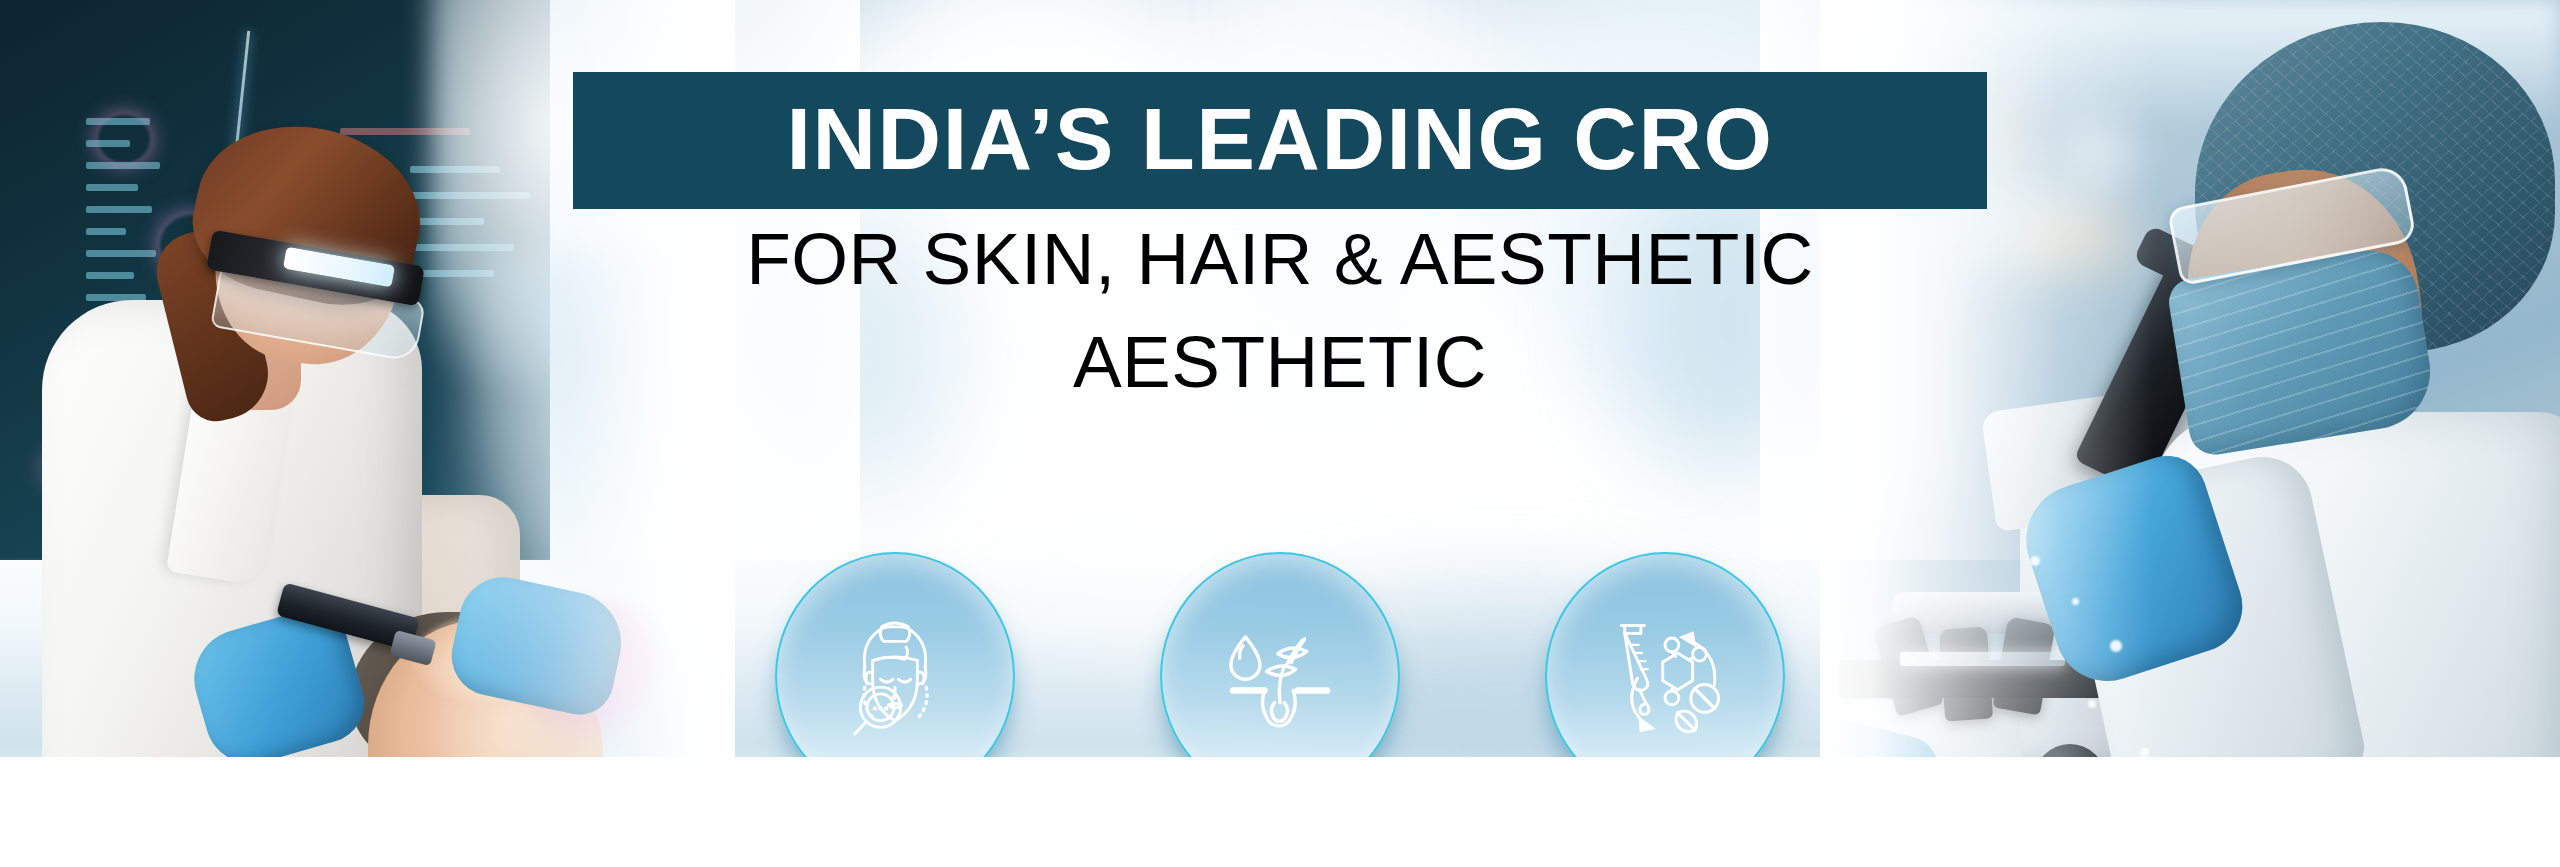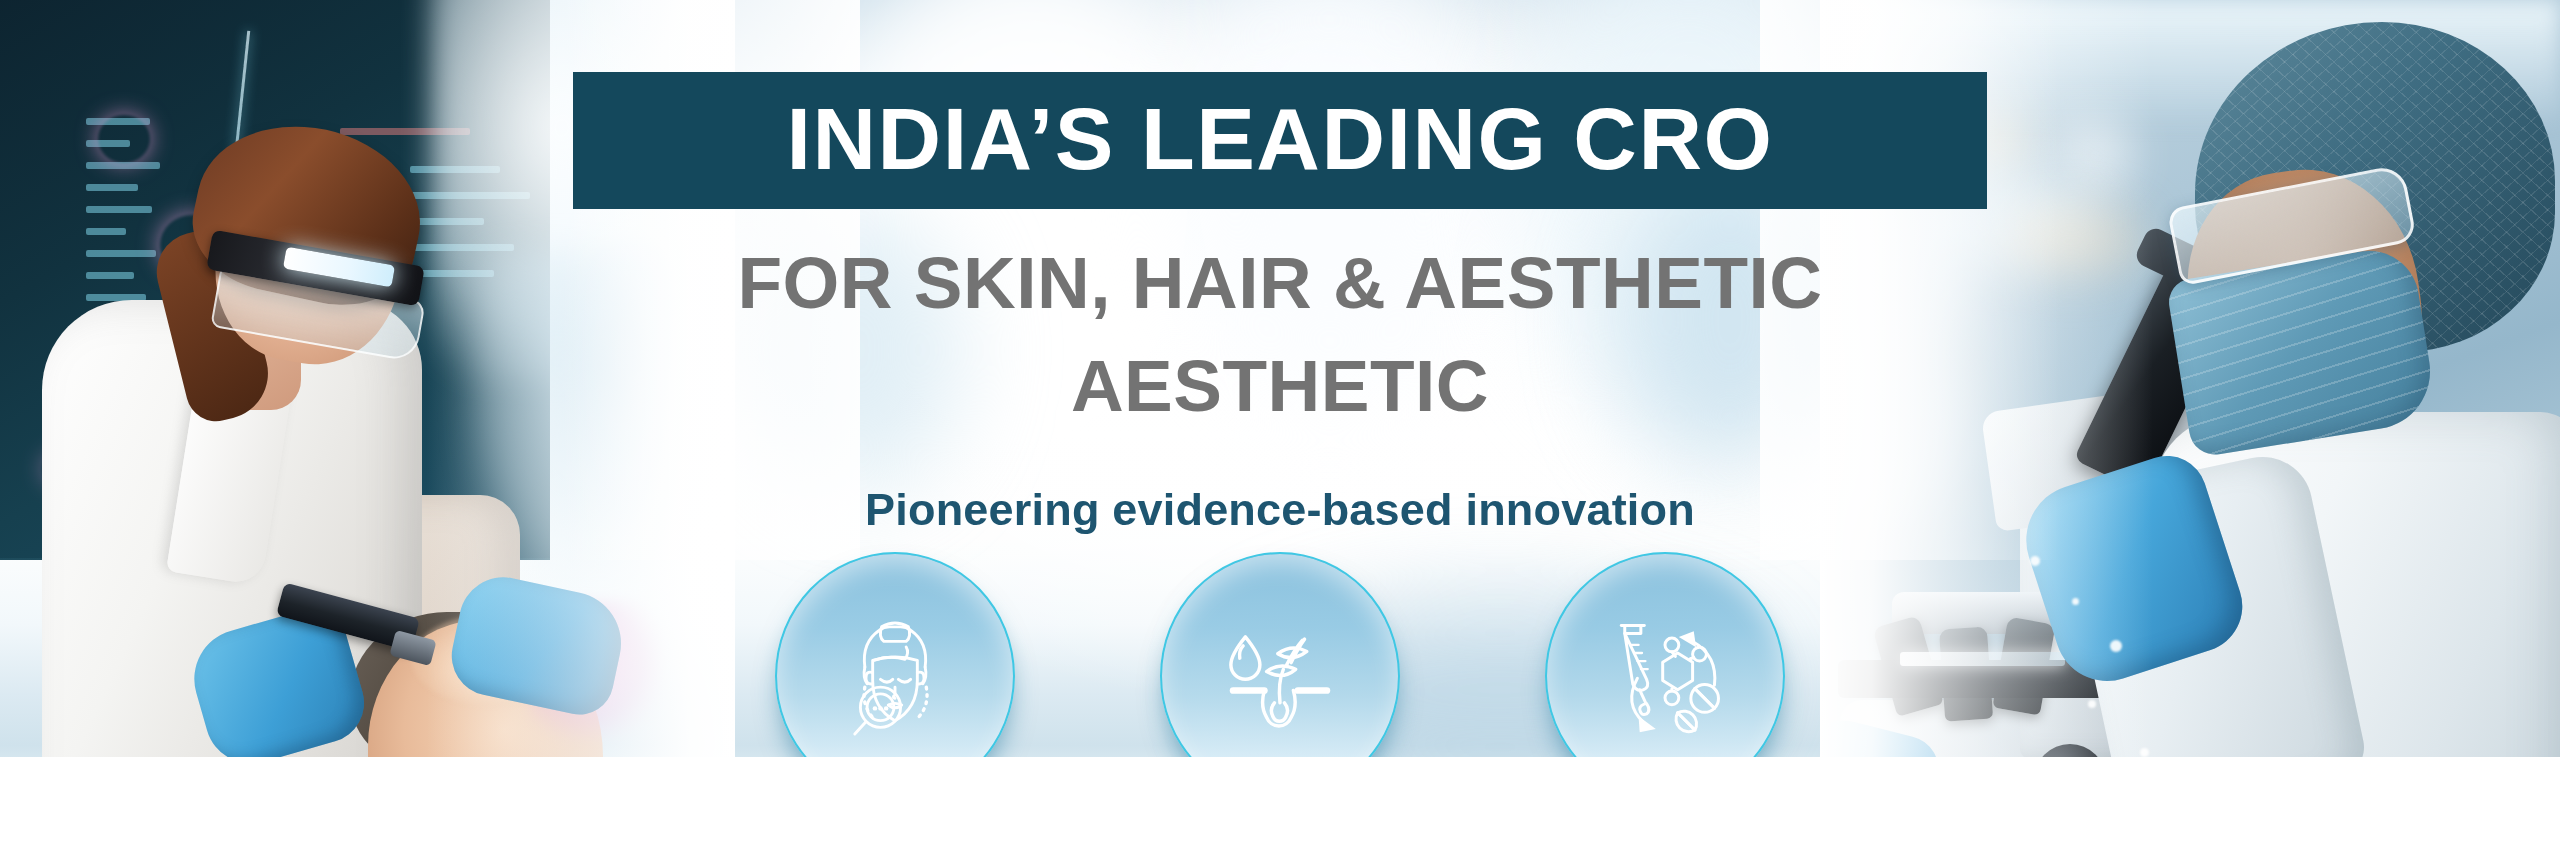--- a/index.html
+++ b/index.html
@@ -357,26 +357,25 @@
     font-size:88px;
     font-weight:700;
     letter-spacing:1.5px;
     line-height:1;
     white-space:nowrap;
     padding-bottom:4px;
   }
   .hl-line2, .hl-line3{
     position:absolute;
     width:2560px; text-align:center;
-    color:#737373;
-    font-weight:700;
+    color:#000000;
+    font-weight:400;
     line-height:1;
     white-space:nowrap;
     pointer-events:auto;
-    margin-top:24px;
   }
   .hl-line2{ top:222px; font-size:73px; letter-spacing:0.5px; }
   .hl-line3{ top:325px; font-size:73px; letter-spacing:0.5px; }
 
   .subhead{
     position:absolute; top:484px; width:2560px;
     text-align:center;
     color:#1e5570;
     font-size:45px;
     font-weight:600;
@@ -540,21 +539,20 @@
   <div class="veil-right"></div>
 
   <div class="headline-wrap">
     <div class="hl-band">
       <span>INDIA’S LEADING CRO</span>
     </div>
     <div class="hl-line2">FOR SKIN, HAIR &amp; AESTHETIC</div>
     <div class="hl-line3">AESTHETIC</div>
   </div>
 
-  <div class="subhead">Pioneering evidence-based innovation</div>
 
   <div class="circles">
 
     <div class="circle">
       <span>
         <svg width="134" height="134" viewBox="0 0 120 120" fill="none" stroke="#ffffff" stroke-width="2.6" stroke-linecap="round" stroke-linejoin="round">
 
           <path d="M48 16 q12 -7 24 0 q3 9 -2 13 h-20 q-5 -4 -2 -13 z"></path>
 
           <path d="M33 52 q-3 -22 13 -33 q4 -3 9 -3 h10 q5 0 9 3 q16 11 13 33"></path>

